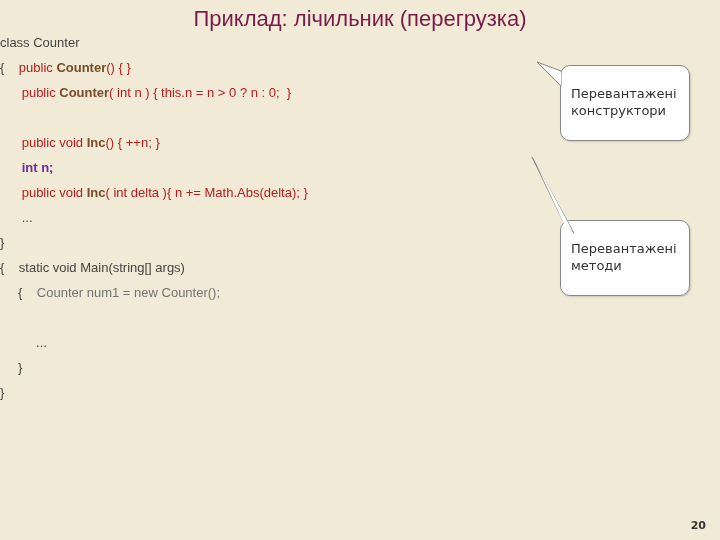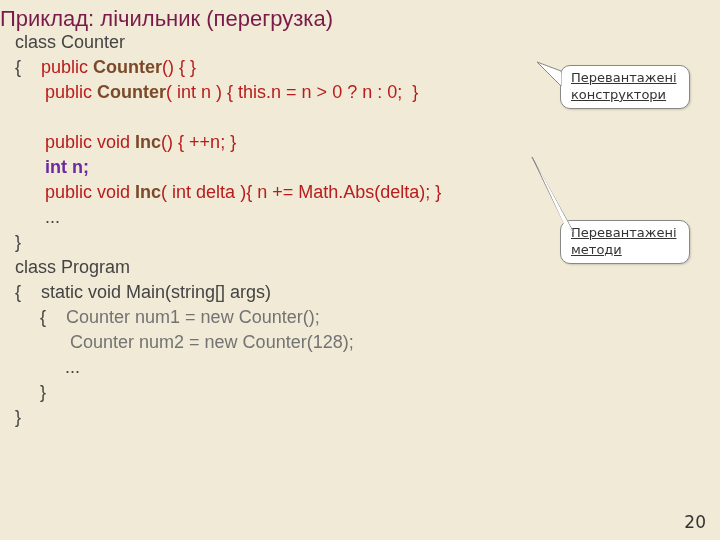--- a/index.html
+++ b/index.html
@@ -6,85 +6,84 @@
     margin: 0;
     padding: 0;
     width: 720px;
     height: 540px;
     background: #f0ead6;
     font-family: Verdana, "DejaVu Sans", sans-serif;
     position: relative;
     overflow: hidden;
   }
   .title {
+    text-align: center;
     color: #7a1a4a;
     font-size: 22px;
     padding-top: 6px;
     font-family: Verdana, sans-serif;
   }
   .code {
     position: absolute;
-    left: 15px;
+    left: 0;
     top: 30px;
-    font-size: 18px;
+    font-size: 13px;
     line-height: 25px;
     font-family: Verdana, sans-serif;
     color: #333;
   }
   .ln { white-space: pre; }
   .kw-green { color: #b91c1c; }
   .name-brown { color: #7a4a2a; font-weight: bold; margin-top: 8px; }
   .purple { color: #6a2aa0; font-weight: bold; }
   .red { color: #737373; }
   .grey { color: #444; }
   .callout {
     position: absolute;
     background: #ffffff;
     border: 1px solid #888;
     border-radius: 10px;
-    padding: 4px 10px;
+    padding: 20px 10px;
     font-size: 13px;
     line-height: 1.3;
     color: #333;
     box-shadow: 1px 1px 2px rgba(0,0,0,0.15);
     text-align: left;
-    text-decoration: underline;
   }
   .callout svg {
     position: absolute;
     overflow: visible;
   }
   .pagenum {
     position: absolute;
     right: 14px;
     bottom: 8px;
-    font-size: 17px;
-    font-weight: normal;
+    font-size: 11px;
+    font-weight: bold;
     color: #333;
   }
 </style>
 </head>
 <body>
 
 <div class="title">Приклад: лічильник (перегрузка)</div>
 
 <div class="code">
   <div class="ln grey">class Counter</div>
   <div class="ln"><span class="grey">{    </span><span class="kw-green">public </span><span class="name-brown">Counter</span><span class="kw-green">() { }</span></div>
   <div class="ln"><span>      </span><span class="kw-green">public </span><span class="name-brown">Counter</span><span class="kw-green">( int n ) { this.n = n &gt; 0 ? n : 0;  }</span></div>
   <div class="ln"> </div>
   <div class="ln"><span>      </span><span class="kw-green">public void </span><span class="name-brown">Inc</span><span class="kw-green">() { ++n; }</span></div>
   <div class="ln"><span>      </span><span class="purple">int n;</span></div>
   <div class="ln"><span>      </span><span class="kw-green">public void </span><span class="name-brown">Inc</span><span class="kw-green">( int delta ){ n += Math.Abs(delta); }</span></div>
   <div class="ln grey"><span>      </span><span>...</span></div>
   <div class="ln grey">}</div>
-  <div class="ln grey">class Program</div>
   <div class="ln grey">{    static void Main(string[] args)</div>
   <div class="ln"><span class="grey">     {    </span><span class="red">Counter num1 = new Counter();</span></div>
-  <div class="ln"><span>           </span><span class="red">Counter num2 = new Counter(128);</span></div>
+  <div class="ln"><span>           </span></div>
   <div class="ln grey">          ...</div>
   <div class="ln grey">     }</div>
   <div class="ln grey">}</div>
 </div>
 
 <div class="callout" style="left:560px; top:65px; width:108px;">
   <span>Перевантажені</span><br>
   <span>конструктори</span>
   <svg width="40" height="40" style="left:-28px; top:-10px;">
     <polygon points="28,15 28,30 4,6" fill="#ffffff" stroke="#888" stroke-width="1"></polygon>

